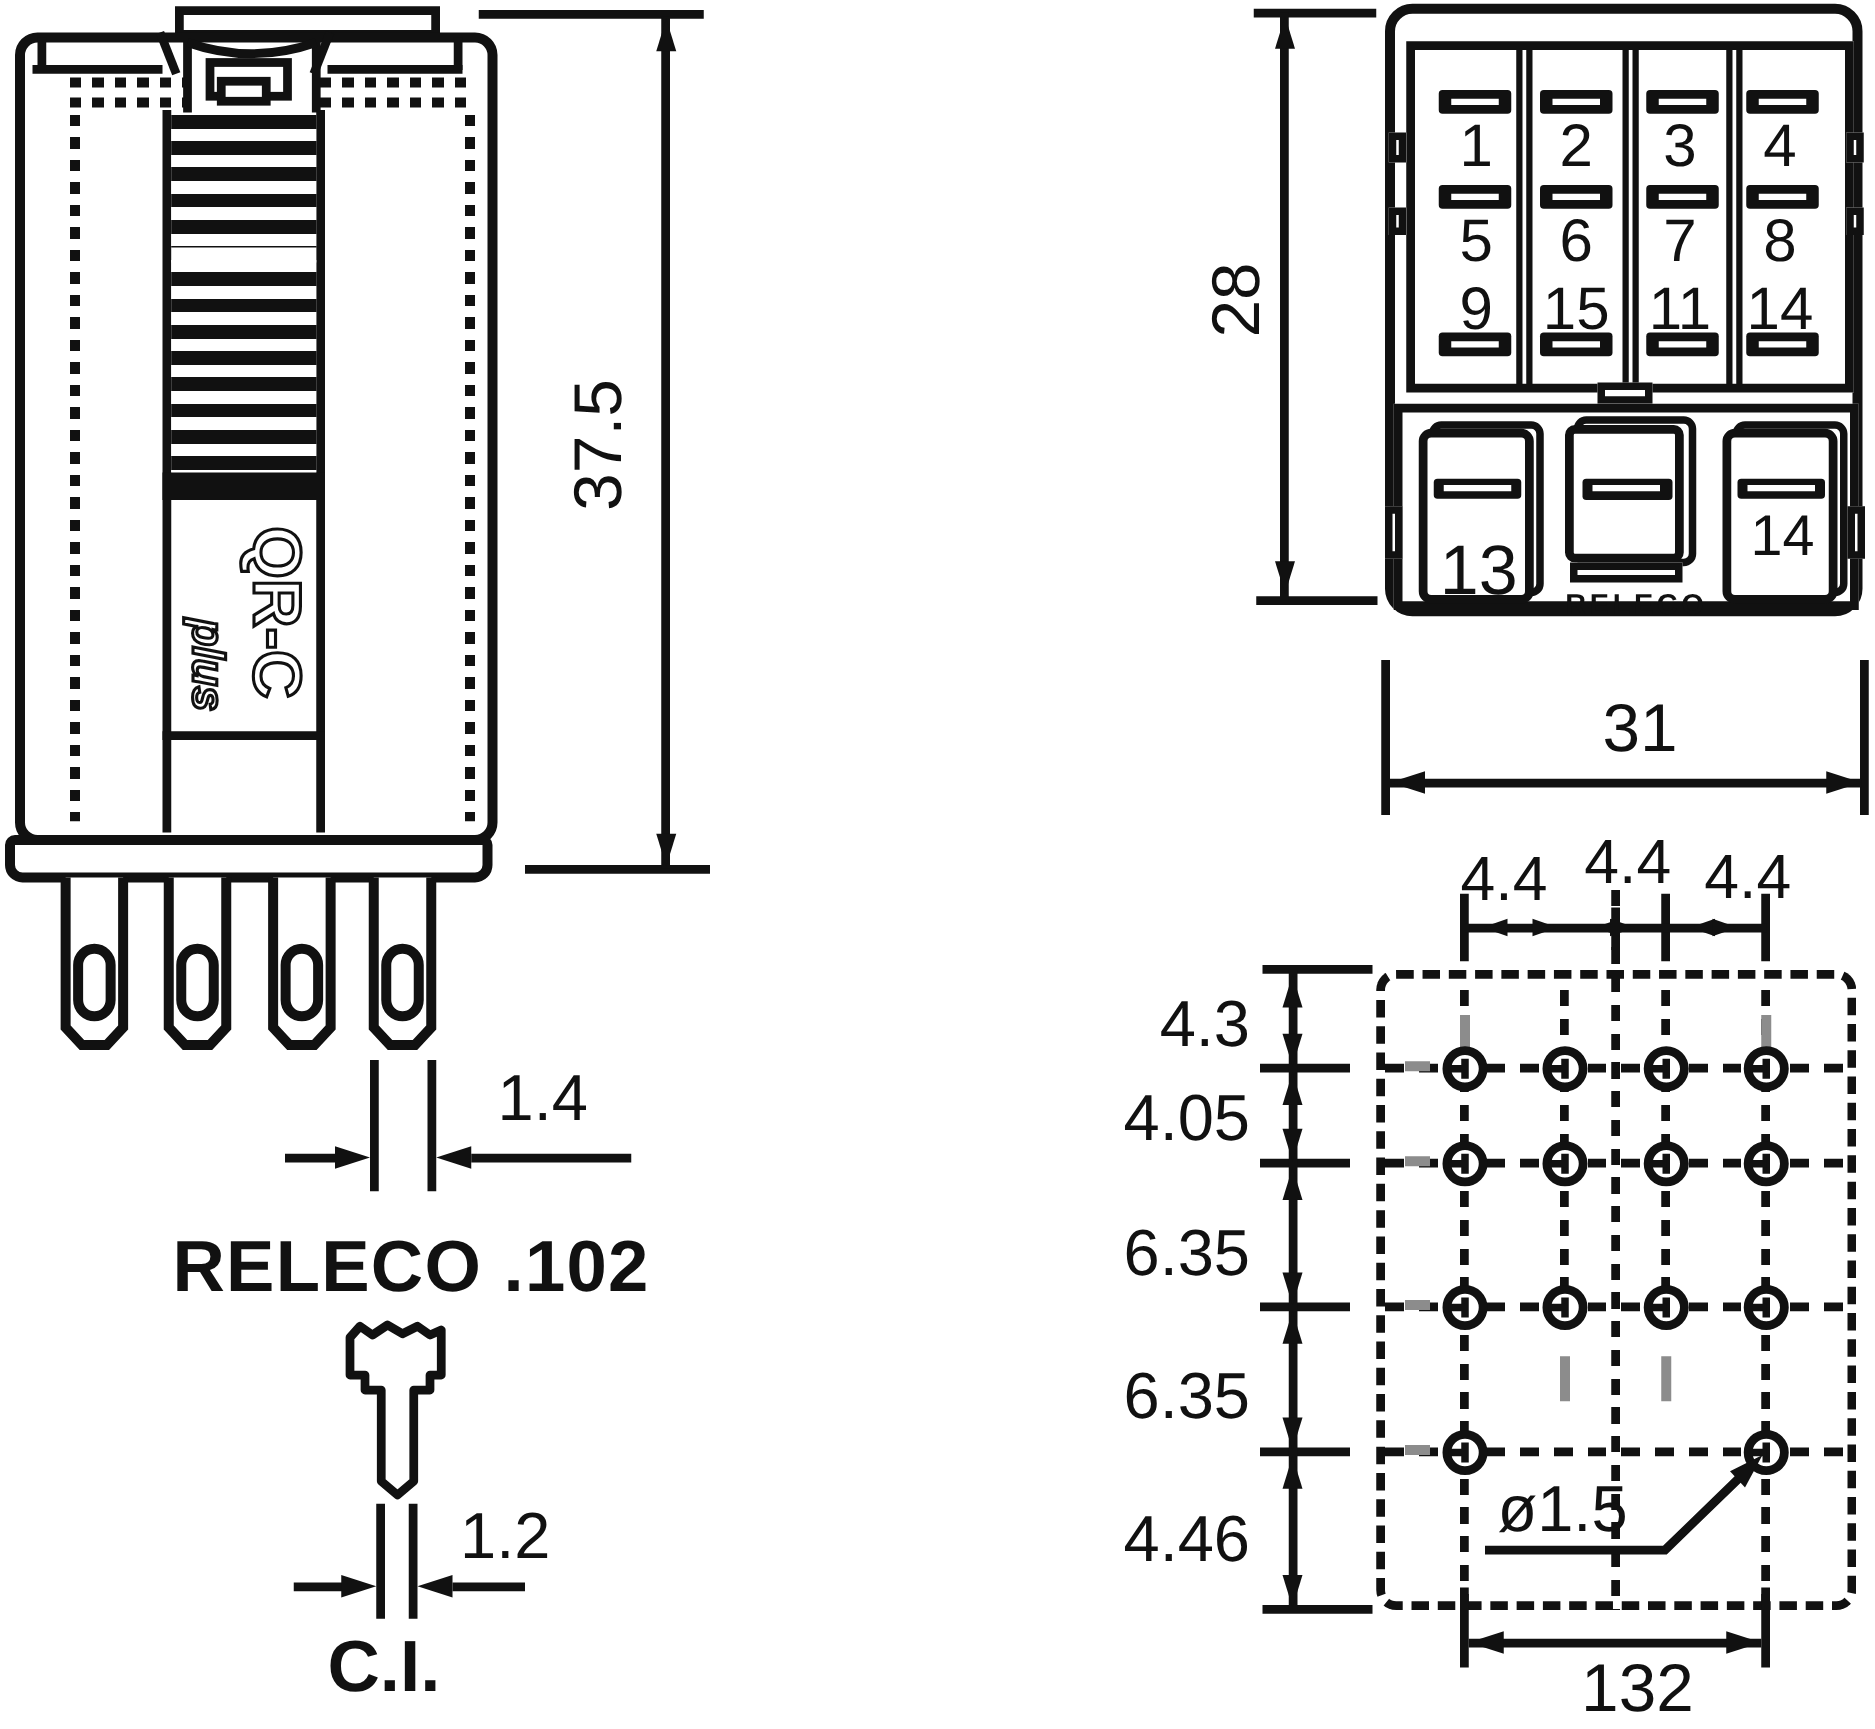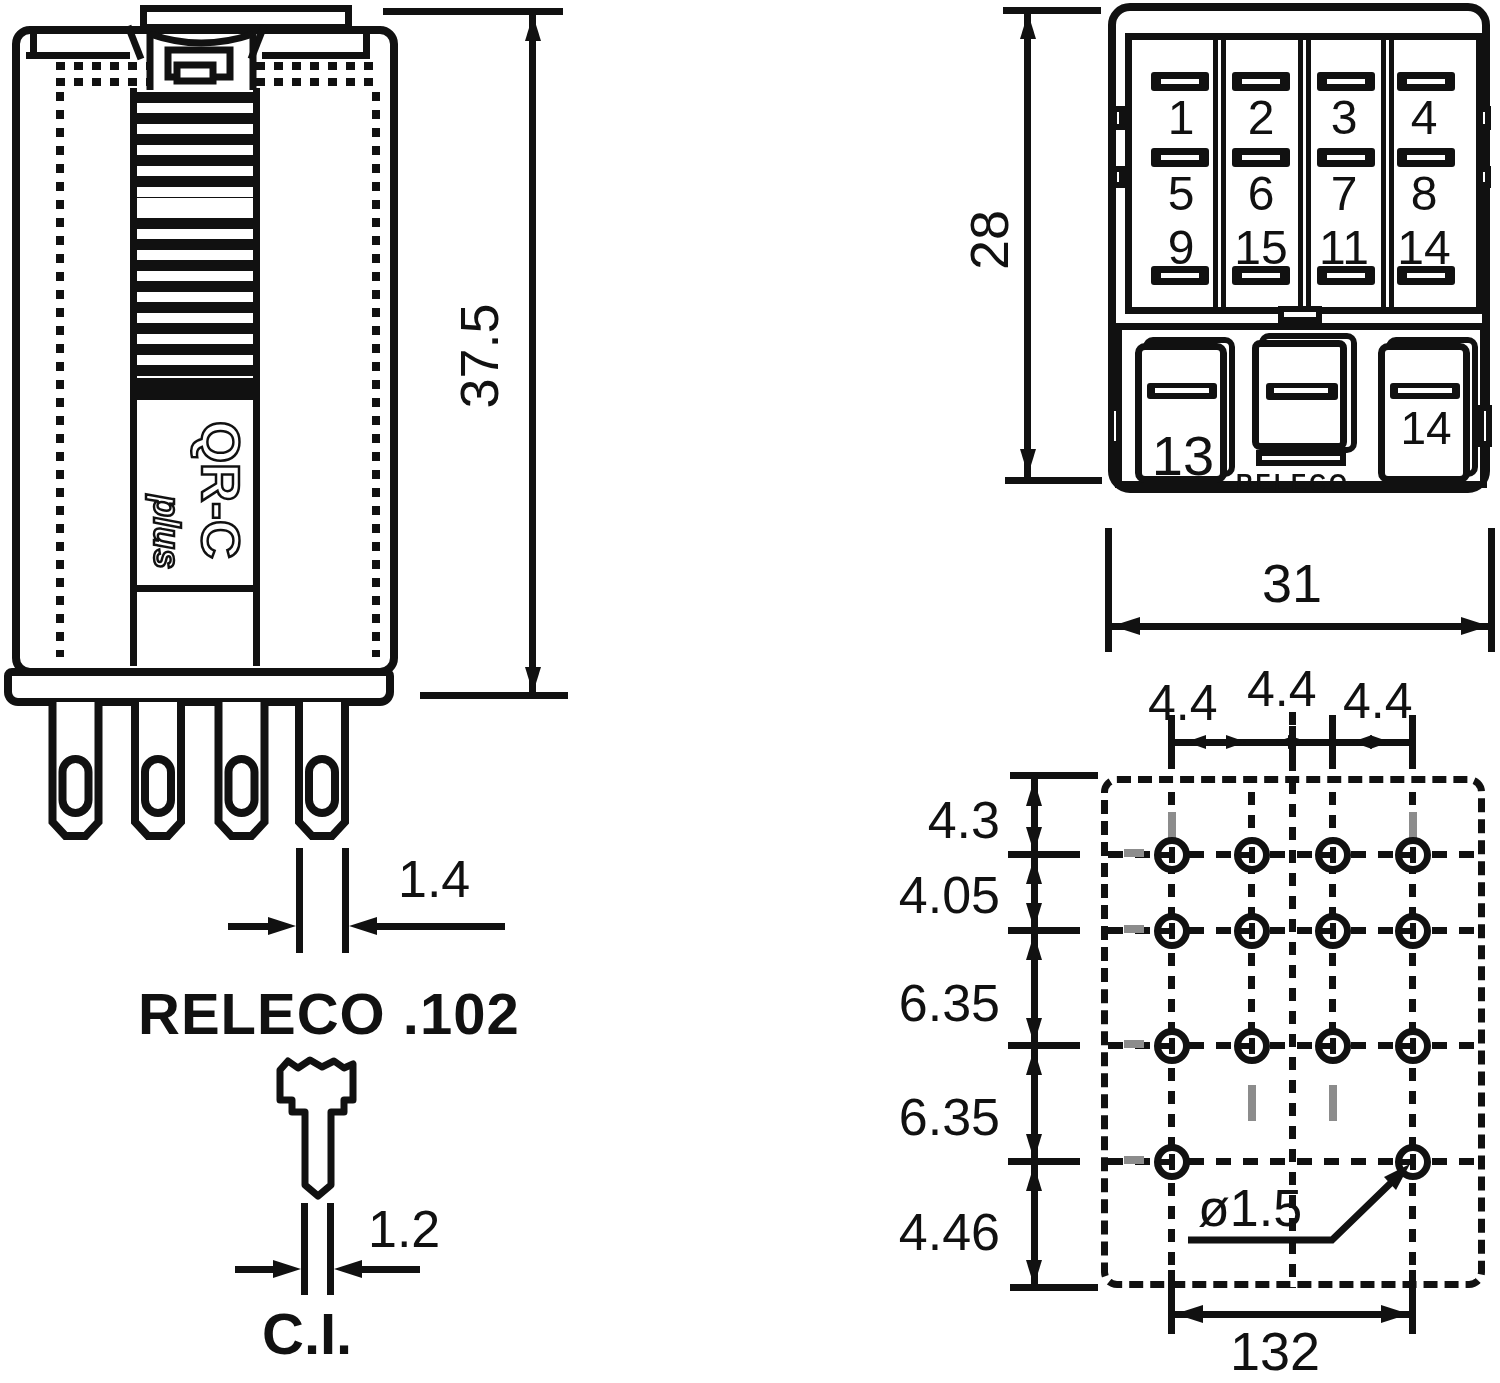--- a/index.html
+++ b/index.html
@@ -2,21 +2,21 @@
 <html><head>
 <meta charset="utf-8">
 <style>
   html,body{margin:0;padding:0;background:#fff;}
   #canvas{position:relative;width:1500px;height:1383px;background:#fff;overflow:hidden;
           font-family:"Liberation Sans",sans-serif;color:#111;}
   .ln{position:absolute;background:#111;}
   .white{position:absolute;background:#fff;}
   .box{position:absolute;background:#fff;border:7px solid #111;box-sizing:border-box;}
   .lbl{position:absolute;line-height:1;white-space:nowrap;color:#111;}
-  .ctr{text-align:left;}
+  .ctr{text-align:right;}
   .rgt{text-align:right;}
   .rot{transform:translate(-50%,-50%) rotate(-90deg);}
   .dotH{position:absolute;background:repeating-linear-gradient(90deg,#111 0 9px,transparent 9px 18px);}
   .dotV{position:absolute;background:repeating-linear-gradient(180deg,#111 0 9px,transparent 9px 18px);}
   .dashH{position:absolute;background:repeating-linear-gradient(90deg,#111 0 15px,transparent 15px 27px);}
   .dashV{position:absolute;background:repeating-linear-gradient(180deg,#111 0 13px,transparent 13px 23px);}
   .grayb{position:absolute;background:#8c8c8c;}
   .arrR{position:absolute;width:0;height:0;border-top:9px solid transparent;border-bottom:9px solid transparent;border-left:28px solid #111;}
   .arrL{position:absolute;width:0;height:0;border-top:9px solid transparent;border-bottom:9px solid transparent;border-right:28px solid #111;}
   .arrU{position:absolute;width:0;height:0;border-left:8px solid transparent;border-right:8px solid transparent;border-bottom:26px solid #111;}

